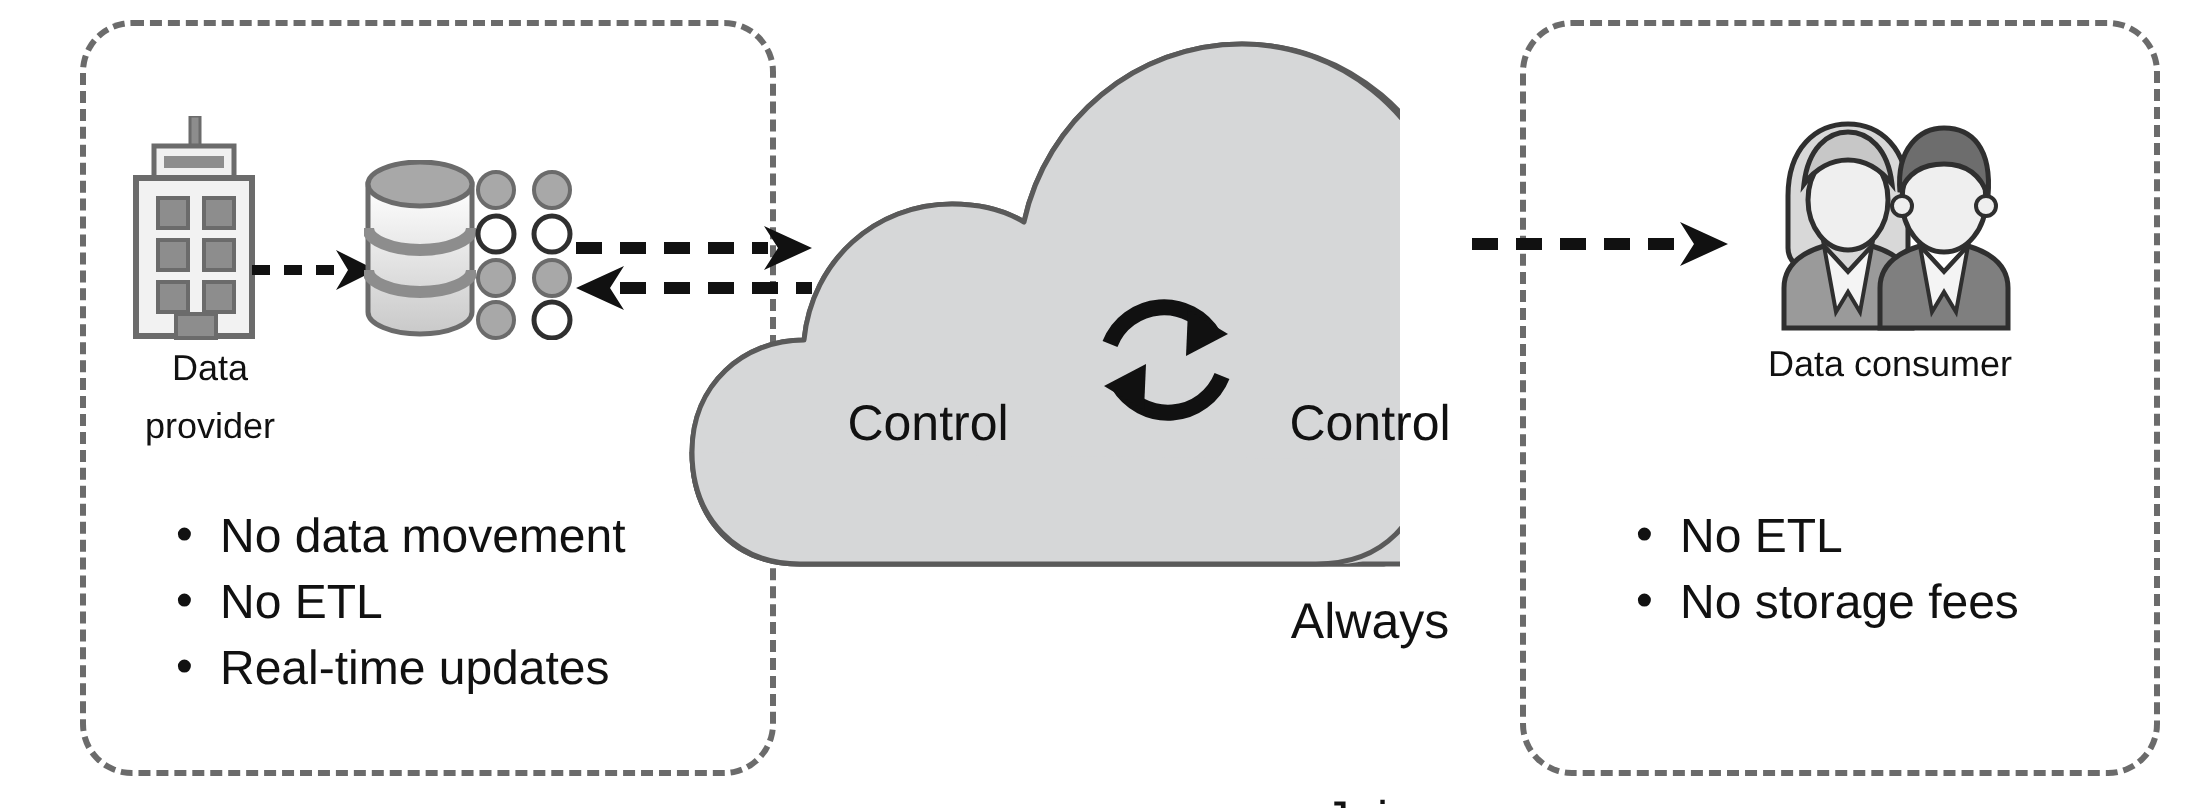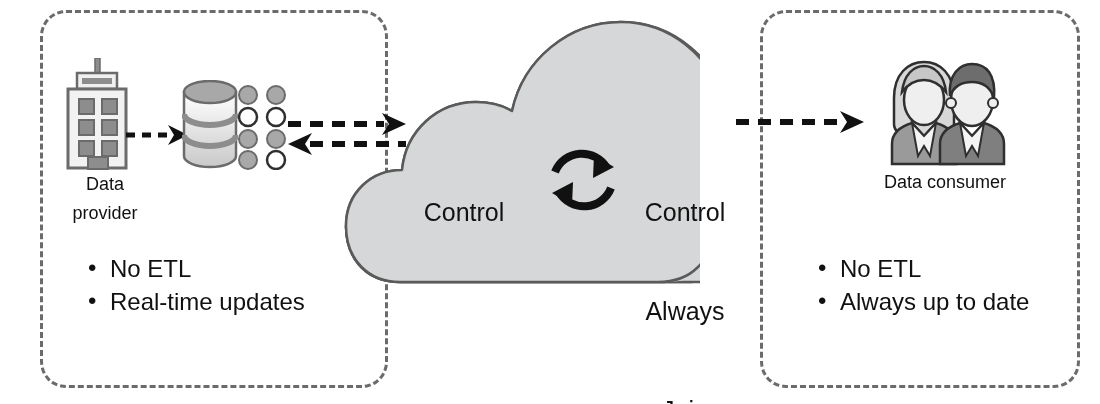--- a/index.html
+++ b/index.html
@@ -175,20 +175,21 @@
       <circle cx="40" cy="55" r="9" fill="#a8a8a8" stroke="#6b6b6b" stroke-width="2"></circle>
       <circle cx="12" cy="76" r="9" fill="#a8a8a8" stroke="#6b6b6b" stroke-width="2"></circle>
       <circle cx="40" cy="76" r="9" fill="#ffffff" stroke="#2f2f2f" stroke-width="2.5"></circle>
     </svg>
   </div>
 
   <div class="label" id="label-provider">Data
 provider</div>
 
   <ul class="bullets" id="bullets-provider">
+    <li>No data movement</li>
     <li>No ETL</li>
     <li>Real-time updates</li>
   </ul>
 
   <div class="arrow" id="arrow-datasets-to-cloud">
     <svg width="118" height="24" viewBox="0 0 118 24" xmlns="http://www.w3.org/2000/svg">
       <line x1="0" y1="12" x2="96" y2="12" stroke="#111111" stroke-width="6" stroke-dasharray="13 9"></line>
       <path d="M94 1 L118 12 L94 23 L101 12 Z" fill="#111111"></path>
     </svg>
   </div>
@@ -291,16 +292,16 @@
       <circle cx="115" cy="45" r="5" fill="#efefef" stroke="#2f2f2f" stroke-width="2"></circle>
 
       <path d="M82 65 L94 78 L106 65 L100 98 L94 88 L88 98 Z" fill="#f4f4f4" stroke="#2f2f2f" stroke-width="2"></path>
     </svg>
   </div>
 
   <div class="label" id="label-consumer">Data consumer</div>
 
   <ul class="bullets" id="bullets-consumer">
     <li>No ETL</li>
-    <li>Always up to date</li>
+    <li>No storage fees</li>
   </ul>
 
 </div>
 
 </body></html>

